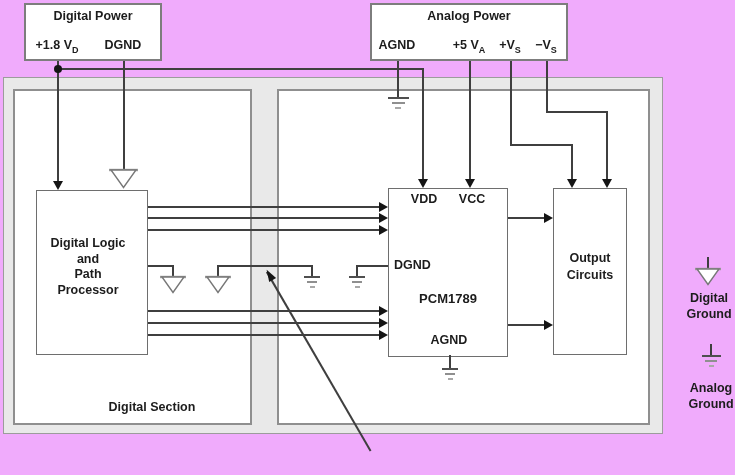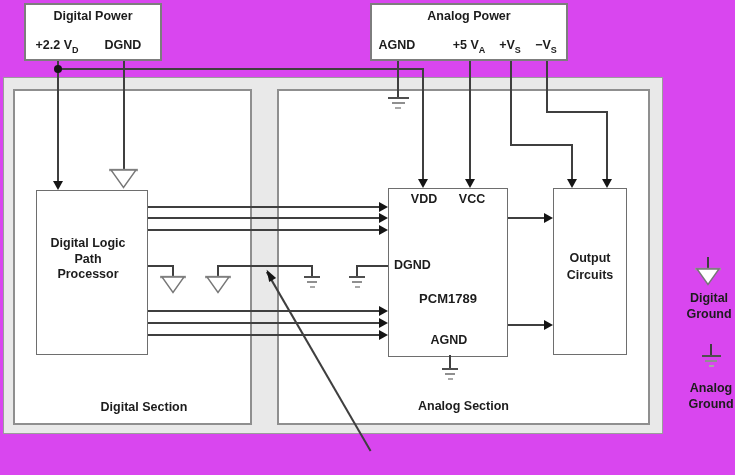--- a/index.html
+++ b/index.html
@@ -1,17 +1,17 @@
 <!DOCTYPE html>
 <html style="--wire: #3f3f3f; --arrow: #151515; --text: #1c1c1c; --box-border: #7d7d7d; --device-border: #6e6e6e; --section-border: #8f8f8f; --outer-border: #9c9c9c; --outer-fill: #e9e9e9; --gnd-dark: #4f4f4f; --gnd-mid: #8f8f8f; --gnd-light: #a8a8a8; --triangle-stroke: #777777; --triangle-bar: #9a9a9a;"><head>
 <meta charset="utf-8">
 <style>
   html,body{margin:0;padding:0;background:#ffffff;}
   #canvas{
-    position:relative;width:735px;height:475px;background:#d946ef;overflow:hidden;
+    position:relative;width:735px;height:475px;background:#f0abfc;overflow:hidden;
     font-family:"Liberation Sans","DejaVu Sans",sans-serif;color:var(--text,#1c1c1c);
   }
   
   .outer{position:absolute;background:var(--outer-fill,#e9e9e9);border:1.5px solid var(--outer-border,#9c9c9c);box-sizing:border-box;}
   .section{position:absolute;background:#ffffff;border:2px solid var(--section-border,#8f8f8f);box-sizing:border-box;}
   .pbox{position:absolute;background:#ffffff;border:2px solid var(--box-border,#7d7d7d);box-sizing:border-box;}
   .dev{position:absolute;background:#ffffff;border:1.5px solid var(--device-border,#6e6e6e);box-sizing:border-box;}
   
   .h{position:absolute;height:2px;background:var(--wire,#3f3f3f);}
   .v{position:absolute;width:2px;background:var(--wire,#3f3f3f);}
@@ -40,52 +40,52 @@
 <body>
 
 <div id="canvas">
 
   <div class="outer" style="left:3px;top:77px;width:660px;height:357px;"></div>
   <div class="section" style="left:13px;top:89px;width:239px;height:336px;"></div>
   <div class="section" style="left:277px;top:89px;width:373px;height:336px;"></div>
 
   <div class="pbox" style="left:24px;top:3px;width:138px;height:58px;"></div>
   <div class="lbl" style="left:24px;top:9px;width:138px;">Digital Power</div>
-  <div class="lbl" style="left:20px;top:38px;width:74px;"><span>+2.2 V</span><sub>D</sub></div>
+  <div class="lbl" style="left:20px;top:38px;width:74px;"><span>+1.8 V</span><sub>D</sub></div>
   <div class="lbl" style="left:88px;top:38px;width:70px;">DGND</div>
 
   <div class="pbox" style="left:370px;top:3px;width:198px;height:58px;"></div>
   <div class="lbl" style="left:370px;top:9px;width:198px;">Analog Power</div>
   <div class="lbl" style="left:365px;top:38px;width:64px;">AGND</div>
   <div class="lbl" style="left:437px;top:38px;width:64px;"><span>+5 V</span><sub>A</sub></div>
   <div class="lbl" style="left:485px;top:38px;width:50px;"><span>+V</span><sub>S</sub></div>
   <div class="lbl" style="left:521px;top:38px;width:50px;"><span>−V</span><sub>S</sub></div>
 
   <div class="dev" style="left:36px;top:190px;width:112px;height:165px;"></div>
   <div class="multiline" style="left:36px;top:236px;width:104px;line-height:15.5px;">
     <div>Digital Logic</div>
+    <div>and</div>
     <div>Path</div>
     <div>Processor</div>
   </div>
 
   <div class="dev" style="left:388px;top:188px;width:120px;height:169px;"></div>
   <div class="lbl" style="left:389px;top:192px;width:70px;">VDD</div>
   <div class="lbl" style="left:437px;top:192px;width:70px;">VCC</div>
   <div class="lbl left" style="left:394px;top:258px;width:70px;">DGND</div>
   <div class="lbl" style="left:408px;top:291px;width:80px;font-size:13px;">PCM1789</div>
   <div class="lbl" style="left:414px;top:333px;width:70px;">AGND</div>
 
   <div class="dev" style="left:553px;top:188px;width:74px;height:167px;"></div>
   <div class="multiline" style="left:553px;top:250px;width:74px;line-height:17px;">
     <div>Output</div>
     <div>Circuits</div>
   </div>
 
-  <div class="lbl" style="left:13px;top:400px;width:262px;">Digital Section</div>
-  <div class="lbl" style="left:277px;top:399px;width:373px;">Analog Section</div>
+  <div class="lbl" style="left:13px;top:400px;width:262px;padding-left:8px;">Digital Section</div>
 
   <div class="v" style="left:57px;top:61px;height:122px;"></div>
   <div class="v" style="left:123px;top:61px;height:110px;"></div>
   <div class="v" style="left:397px;top:61px;height:37px;"></div>
   <div class="v" style="left:422px;top:68px;height:114px;"></div>
   <div class="v" style="left:469px;top:61px;height:121px;"></div>
   <div class="v" style="left:510px;top:61px;height:85px;"></div>
   <div class="v" style="left:571px;top:144px;height:38px;"></div>
   <div class="v" style="left:546px;top:61px;height:52px;"></div>
   <div class="v" style="left:606px;top:111px;height:71px;"></div>

